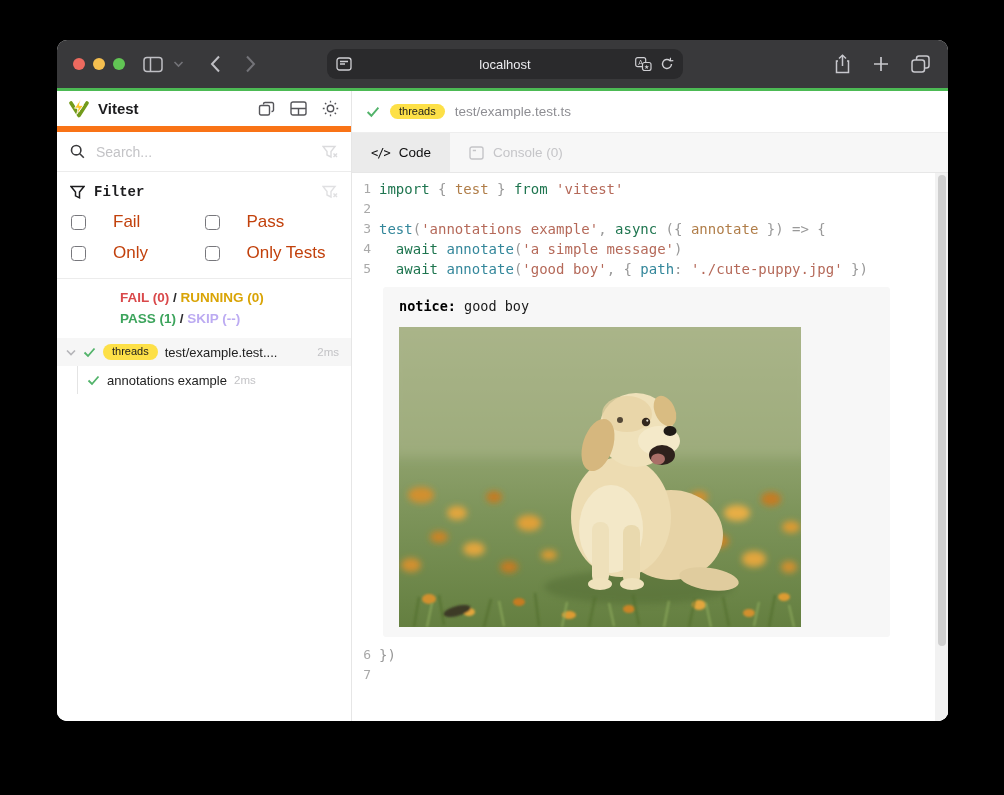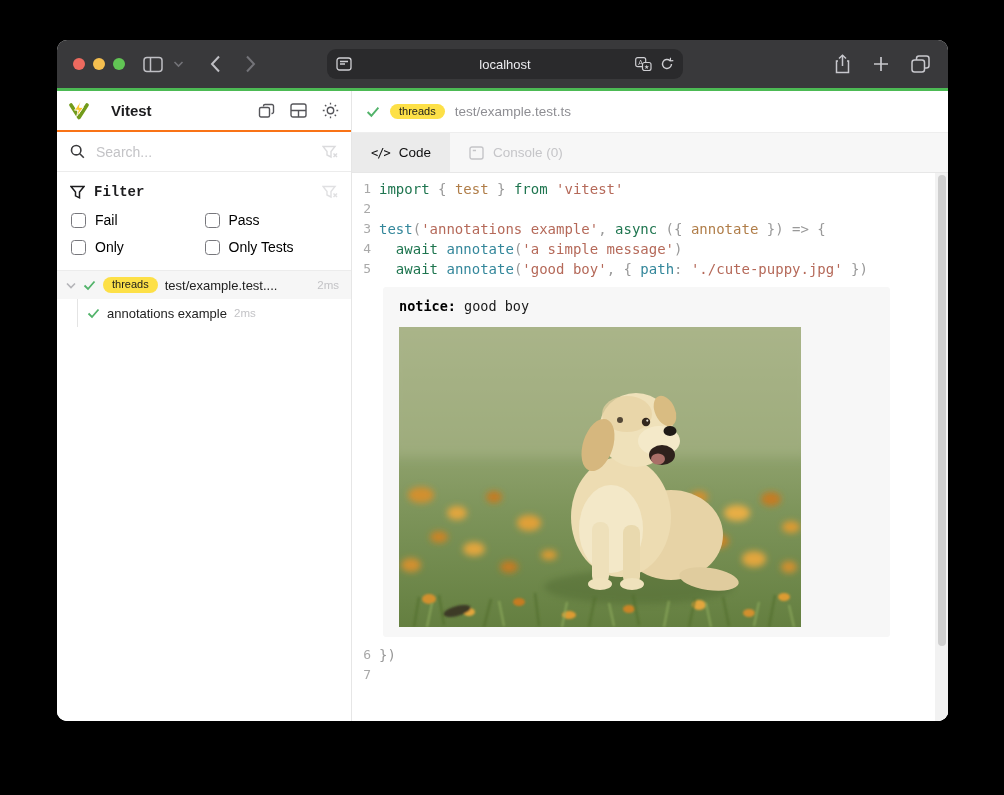--- a/index.html
+++ b/index.html
@@ -14,30 +14,30 @@
   .tbtn.sm { margin-right:10px; }
   .urlbar { position:absolute; left:270px; top:9px; width:356px; height:30px; background:#2a2a2c; border-radius:9px; display:flex; align-items:center; padding:0 9px; color:#cfcfd3; }
   .urlbar .url { position:absolute; left:0; right:0; text-align:center; color:#ececf0; font-size:13px; }
   .urlbar .right-icons { margin-left:auto; display:flex; align-items:center; gap:8px; z-index:2; }
   .titlebar .win-right { position:absolute; right:18px; display:flex; gap:22px; color:#c8c8cd; align-items:center; }
   
   .progress { height:3px; flex:0 0 auto; }
   
   .page-body { flex:1; display:flex; min-height:0; background:#fff; }
   .sidebar { width:295px; flex:0 0 auto; border-right:1px solid #e6e6e6; display:flex; flex-direction:column; background:#fff; }
-  .sb-header { height:41px; border-bottom:2px solid #f97316; display:flex; align-items:center; padding:0 12px; gap:22px; flex:0 0 auto; }
+  .sb-header { height:41px; border-bottom:6px solid #f97316; display:flex; align-items:center; padding:0 12px; gap:9px; flex:0 0 auto; }
   .sb-title { font-size:15px; font-weight:600; color:#1c1c1e; flex:1; }
   .sb-hicons { display:flex; gap:15px; color:#55555a; align-items:center; }
   .sb-search { height:40px; border-bottom:1px solid #ececec; display:flex; align-items:center; padding:0 13px; gap:11px; flex:0 0 auto; }
   .sb-search .ph { flex:1; font-size:14px; color:#c3c3c6; }
   .sb-filter { padding:12px 13px 15px; border-bottom:1px solid #ececec; }
   .filter-head { display:flex; align-items:center; gap:9px; margin-bottom:12px; }
   .filter-title { font-size:14px; font-weight:700; color:#1c1c1e; flex:1;font-family:Liberation Mono, monospace; }
   .cb-grid { display:grid; grid-template-columns:1fr 1fr; row-gap:11px; padding-left:1px; }
-  .cb { display:flex; align-items:center; gap:9px; font-size:14px; color:#000000; }
+  .cb { display:flex; align-items:center; gap:27px; font-size:17px; color:#c2410c; }
   .cb .box { width:15px; height:15px; border:1.5px solid #77777c; border-radius:3.5px; background:#fff; flex:0 0 auto; }
   .sb-status { padding:8px 12px 9px 63px; font-weight:700; font-size:13.5px; line-height:21px; white-space:nowrap; }
   .sb-status .sep { color:#2c2c2e; }
   .tree-row { height:28px; display:flex; align-items:center; padding:0 12px 0 9px; gap:7px; font-size:13px; color:#222; position:relative; }
   .tree-row.selected { background:#f6f6f6; }
   .tree-row .fname { flex:1; white-space:nowrap; overflow:hidden; }
   .badge { border-radius:9px; padding:2px 9px 2.5px; font-size:11px; color:#1b1b1b; line-height:1; white-space:nowrap; }
   .time { color:#c3c3c6; font-size:11.5px; }
   .guide { position:absolute; left:20px; top:0; bottom:0; width:1px; background:#e4e4e4; }
   .tree-row.child { padding-left:30px; }
@@ -233,20 +233,32 @@
               <span class="box"></span>
               <span>Only</span>
             </label>
           <label class="cb">
               <span class="box"></span>
               <span>Only Tests</span>
             </label>
         </div>
       </div>
 
+      <div class="sb-status">
+        <div>
+          <span style="color: rgb(217, 72, 74);">FAIL (0)</span>
+          <span class="sep"> </span><span class="sep">/</span><span class="sep"> </span>
+          <span style="color: rgb(217, 164, 6);">RUNNING (0)</span>
+        </div>
+        <div>
+          <span style="color: rgb(60, 164, 92);">PASS (1)</span>
+          <span class="sep"> </span><span class="sep">/</span><span class="sep"> </span>
+          <span style="color: rgb(188, 171, 242);">SKIP (--)</span>
+        </div>
+      </div>
 
       <div class="tree-row selected">
         <span>
           <svg width="10" height="7" viewBox="0 0 10 7" fill="none" stroke="#b4b4b8" stroke-width="1.6">
               <polyline points="1,1.5 5,5.5 9,1.5"></polyline>
             </svg>
         </span>
         <span>
           <svg width="13" height="11" viewBox="0 0 13 11" fill="none" stroke="#52b36a" stroke-width="1.8">
               <polyline points="1.5,5.5 5,9 11.5,1.5"></polyline>

